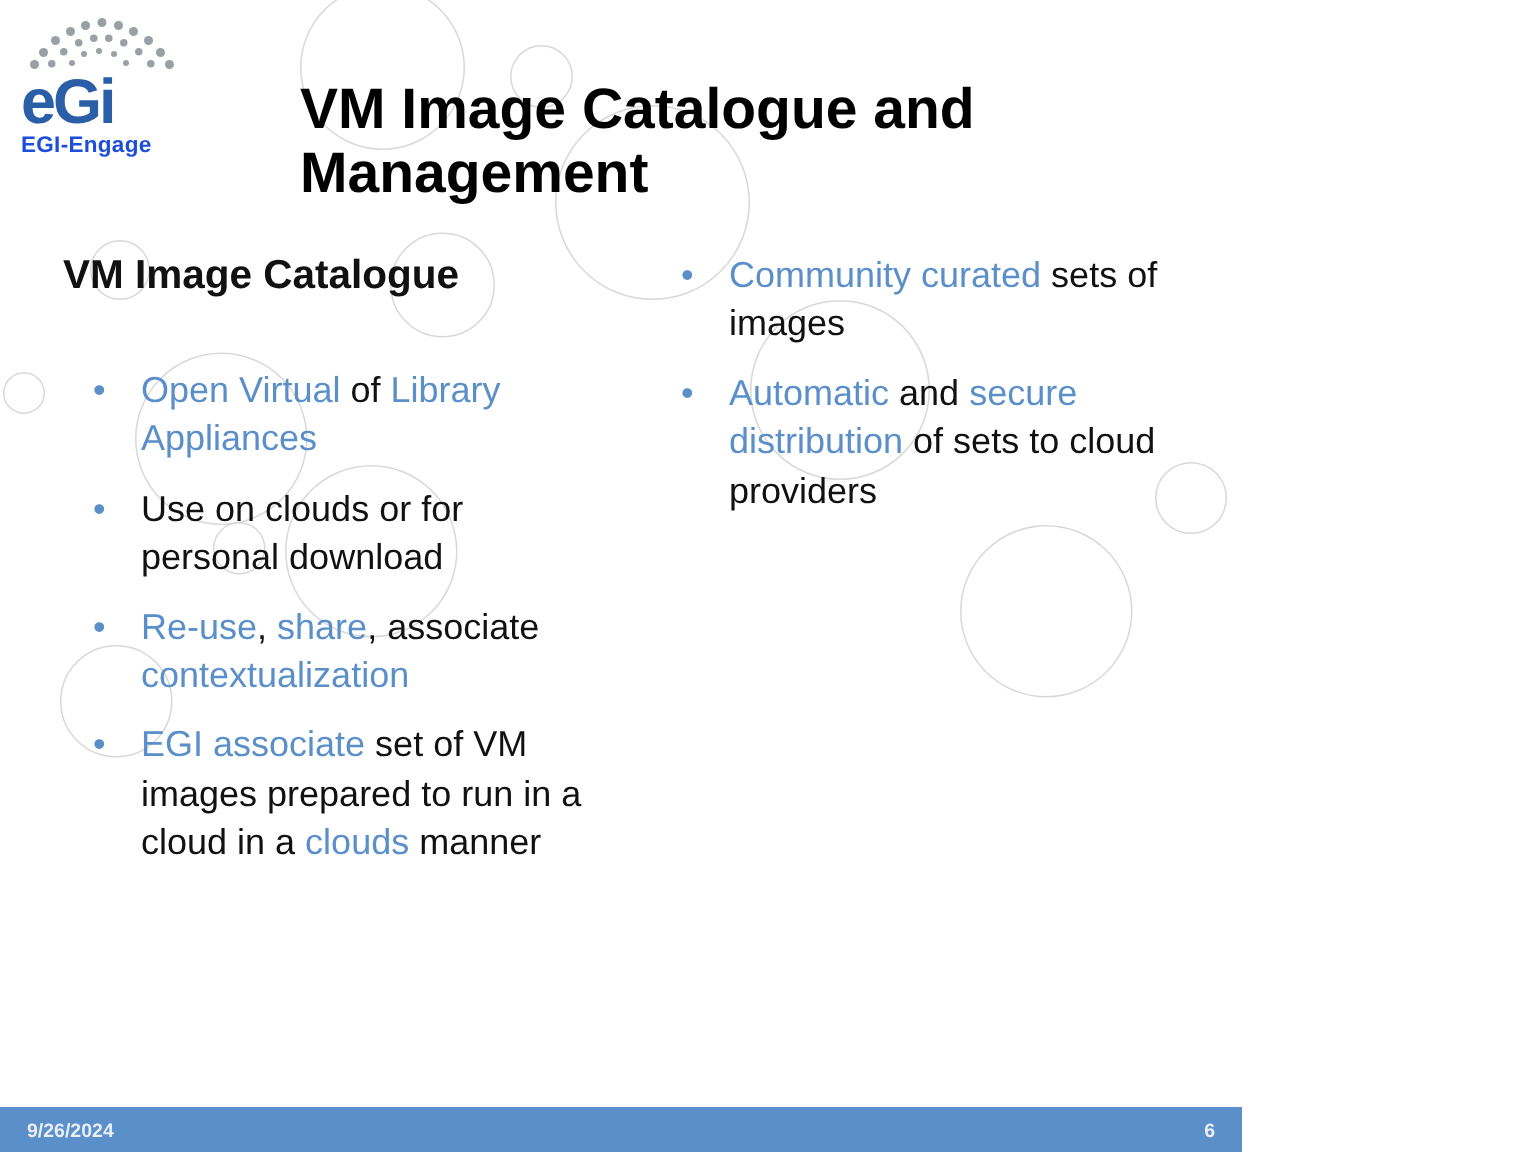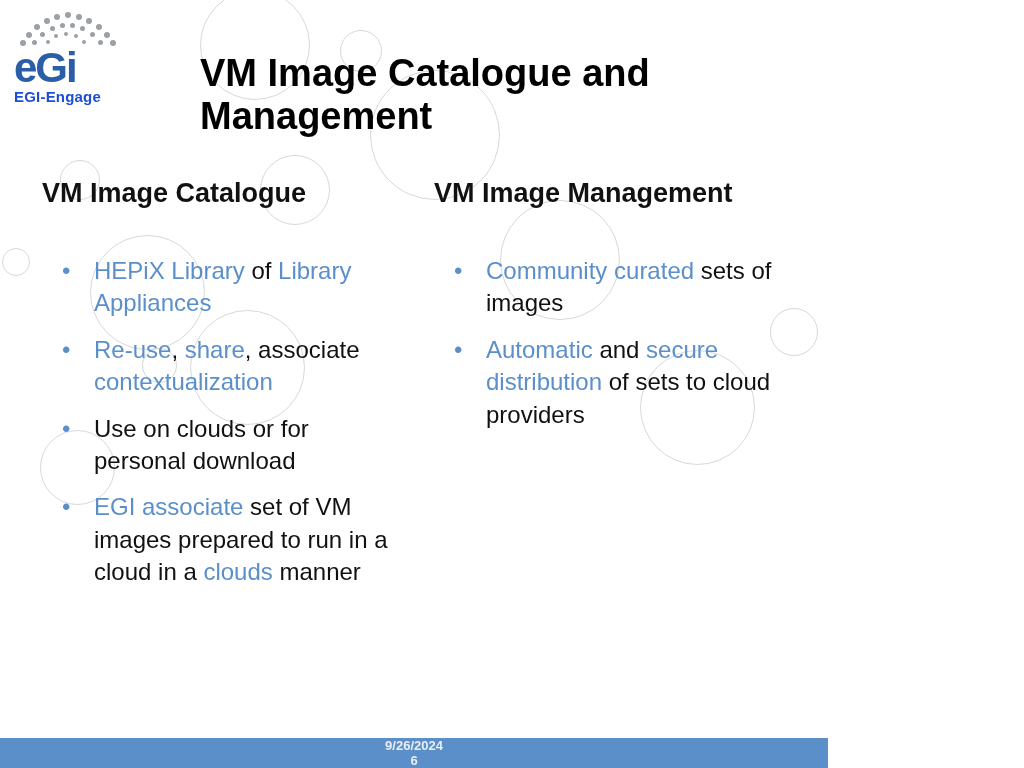--- a/index.html
+++ b/index.html
@@ -6,28 +6,28 @@
   html, body { width: 1024px; height: 768px; overflow: hidden; font-family: "Segoe UI", Arial, sans-serif; background: #fff; position: relative; }
   .slide { width: 828px; height: 768px; position: relative; background: #fff; }
   .bg-circles { position: absolute; inset: 0; z-index: 0; pointer-events: none; }
   .circle { position: absolute; border: 1px solid #d8d8d8; border-radius: 50%; background: rgba(255,255,255,0); }
   .logo { position: absolute; top: 6px; left: 14px; z-index: 2; }
   .logo-dots { width: 110px; height: 44px; position: relative; }
   .logo-dots span { position: absolute; width: 6px; height: 6px; background: #9aa0a6; border-radius: 50%; }
   .logo-text { font-weight: 800; font-size: 42px; color: #2a5fa8; letter-spacing: -2px; margin-top: -6px; font-family: Arial, sans-serif; }
   .logo-sub { font-size: 15px; font-weight: 700; color: #1d4ed8; letter-spacing: 0.2px; margin-top: -4px; }
   .title { position: absolute; top: 52px; left: 200px; right: 20px; font-size: 38px; font-weight: 700; color: #000000; z-index: 2; }
-  .cols { position: absolute; top: 178px; left: 42px; right: 30px; display: flex; gap: 28px; z-index: 2; }
+  .cols { position: absolute; top: 168px; left: 42px; right: 30px; display: flex; gap: 28px; z-index: 2; }
   .col { flex: 1; }
   .col h2 { font-size: 27px; font-weight: 700; color: #111; margin-bottom: 46px; }
   .col ul { list-style: none; padding-left: 30px; }
   .col li { position: relative; font-size: 24px; line-height: 1.35; color: #111; margin-bottom: 14px; padding-left: 22px; }
   .col li::before { content: "•"; position: absolute; left: -10px; top: 0; font-size: 24px; color: #5b8fca; }
   .hl { color: #5b8fca; }
-  .footer { position: absolute; bottom: 0; left: 0; right: 0; height: 30px; background: #5b8fca; display: flex; align-items: center; justify-content: space-between; padding: 0 18px; font-size: 13px; font-weight: 700; color: #e9eef6; z-index: 3; flex-direction: column; }
+  .footer { position: absolute; bottom: 0; left: 0; right: 0; height: 30px; background: #5b8fca; display: flex; align-items: center; justify-content: space-between; padding: 0 18px; font-size: 13px; font-weight: 700; color: #e9eef6; z-index: 3; }
 </style>
 </head>
 <body>
 
 <div class="slide">
 
   <div class="bg-circles">
     <div class="circle" style="width:110px;height:110px;top:-10px;left:200px;"></div>
     <div class="circle" style="width:42px;height:42px;top:30px;left:340px;"></div>
     <div class="circle" style="width:130px;height:130px;top:70px;left:370px;"></div>
@@ -73,28 +73,27 @@
     <div class="logo-text">eGi</div>
     <div class="logo-sub">EGI-Engage</div>
   </div>
 
   <div class="title">VM Image Catalogue and Management</div>
 
   <div class="cols">
     <div class="col">
       <h2>VM Image Catalogue</h2>
       <ul>
-        <li><span class="hl">HEPiX Library</span><span> of </span><span class="hl">Library Appliances</span></li>
+        <li><span class="hl">Open Virtual</span><span> of </span><span class="hl">Library Appliances</span></li>
+        <li>Use on clouds or for personal download</li>
         <li><span class="hl">Re-use</span><span>, </span><span class="hl">share</span><span>, associate </span><span class="hl">contextualization</span></li>
-        <li>Use on clouds or for personal download</li>
         <li><span class="hl">EGI associate</span><span> set of VM images prepared to run in a cloud in a </span><span class="hl">clouds</span><span> manner</span></li>
       </ul>
     </div>
     <div class="col">
-      <h2>VM Image Management</h2>
       <ul>
         <li><span class="hl">Community curated</span><span> sets of images</span></li>
         <li><span class="hl">Automatic</span><span> and </span><span class="hl">secure distribution</span><span> of sets to cloud providers</span></li>
       </ul>
     </div>
   </div>
 
   <div class="footer">
     <span>9/26/2024</span>
     <span>6</span>

